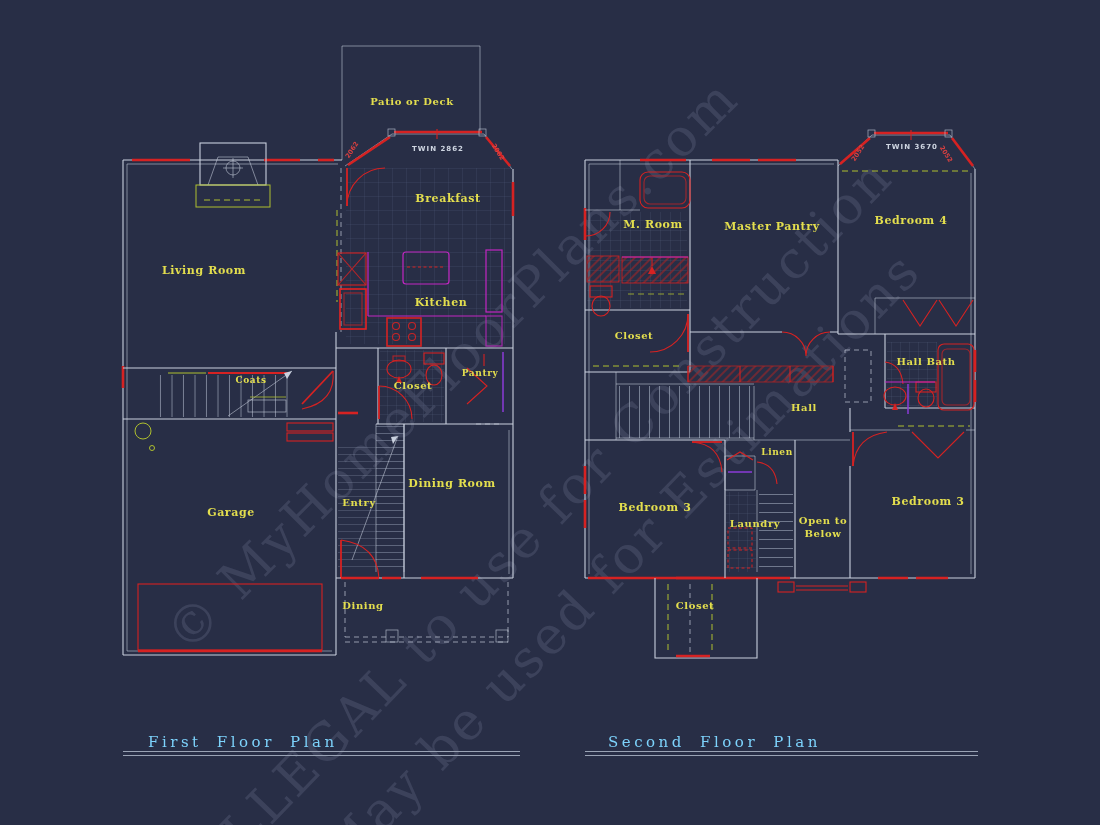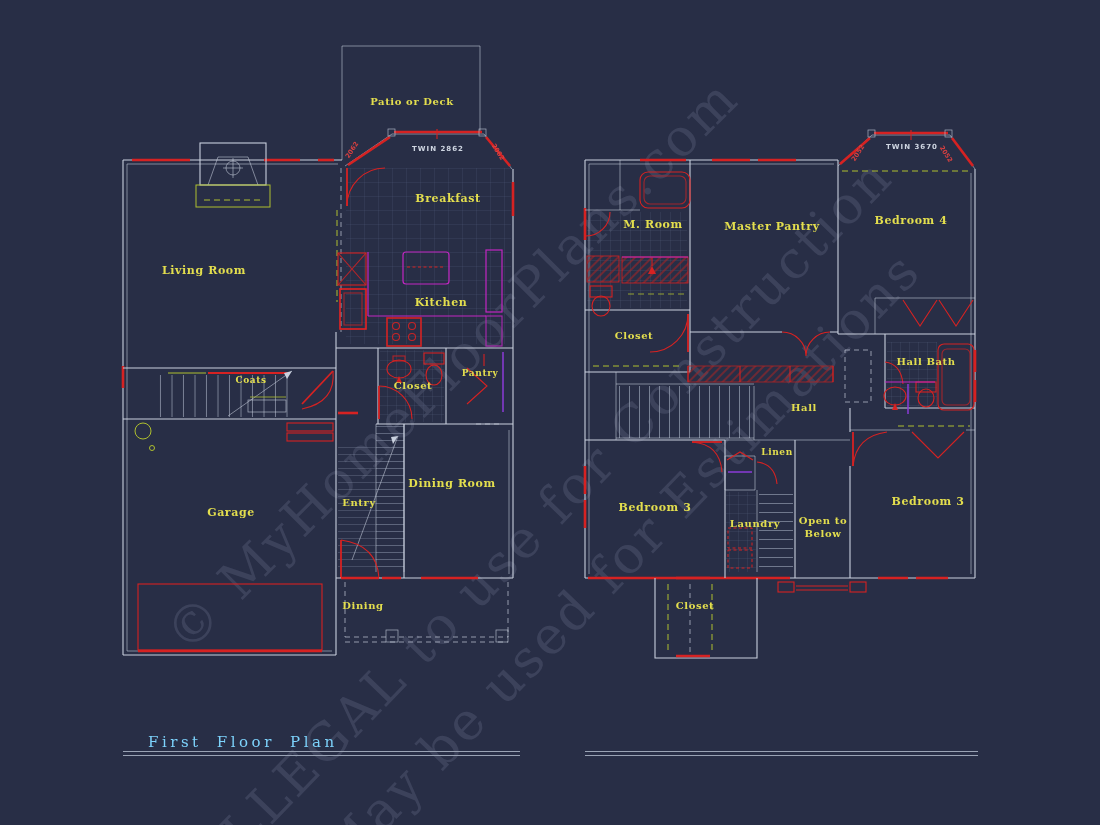--- a/index.html
+++ b/index.html
@@ -321,15 +321,16 @@
   <div class="lbl s10" style="left:755px;top:523px">Laundry</div>
   <div class="lbl s10 wrap" style="left:823px;top:527px">Open to Below</div>
   <div class="lbl" style="left:928px;top:501px">Bedroom 3</div>
   <div class="lbl s10" style="left:695px;top:605px">Closet</div>
   <div class="lblw" style="left:912px;top:147px">TWIN 3670</div>
   <div class="lblr" style="left:858px;top:153px;transform:translate(-50%,-50%) rotate(-57deg)">2052</div>
   <div class="lblr" style="left:946px;top:154px;transform:translate(-50%,-50%) rotate(57deg)">2052</div>
 
   <div class="title" style="left:148px;top:733px">First Floor Plan</div>
   <div class="ul" style="left:123px;top:751px;width:397px"></div>
+  <div class="title" style="left:608px;top:733px">Second Floor Plan</div>
   <div class="ul" style="left:585px;top:751px;width:393px"></div>
 
 </div>
 
 </body></html>

